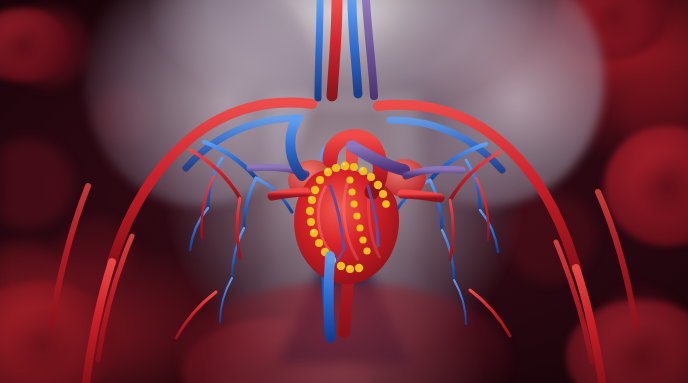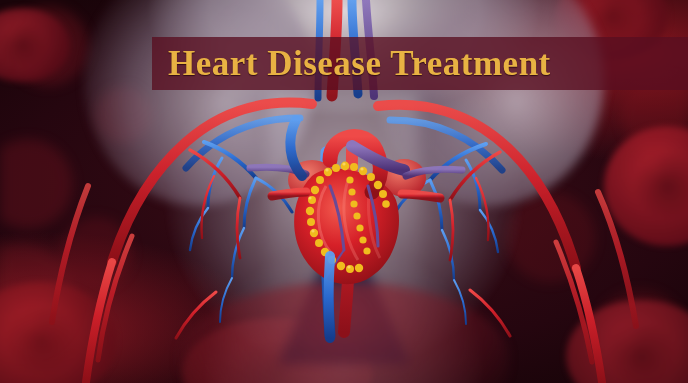--- a/index.html
+++ b/index.html
@@ -246,17 +246,14 @@
     <g fill="none" stroke-linecap="round" opacity=".95">
       <path d="M272 196 C296 192 302 192 306 192" stroke="url(#art)" stroke-width="9"></path>
       <path d="M440 198 C416 194 408 194 402 194" stroke="url(#art)" stroke-width="9"></path>
       <path d="M250 168 C274 166 292 168 306 174" stroke="url(#pulm)" stroke-width="7"></path>
       <path d="M462 170 C438 168 420 170 406 176" stroke="url(#pulm)" stroke-width="7"></path>
       <path d="M296 120 C286 140 290 162 302 176" stroke="url(#vein)" stroke-width="10"></path>
       <path d="M330 256 C328 288 328 312 330 338" stroke="url(#vein)" stroke-width="10"></path>
     </g>
   </svg>
 
-  <div id="title-band">
-    <div id="title-text">Heart Disease Treatment</div>
-  </div>
 
 </div>
 
 </body></html>

